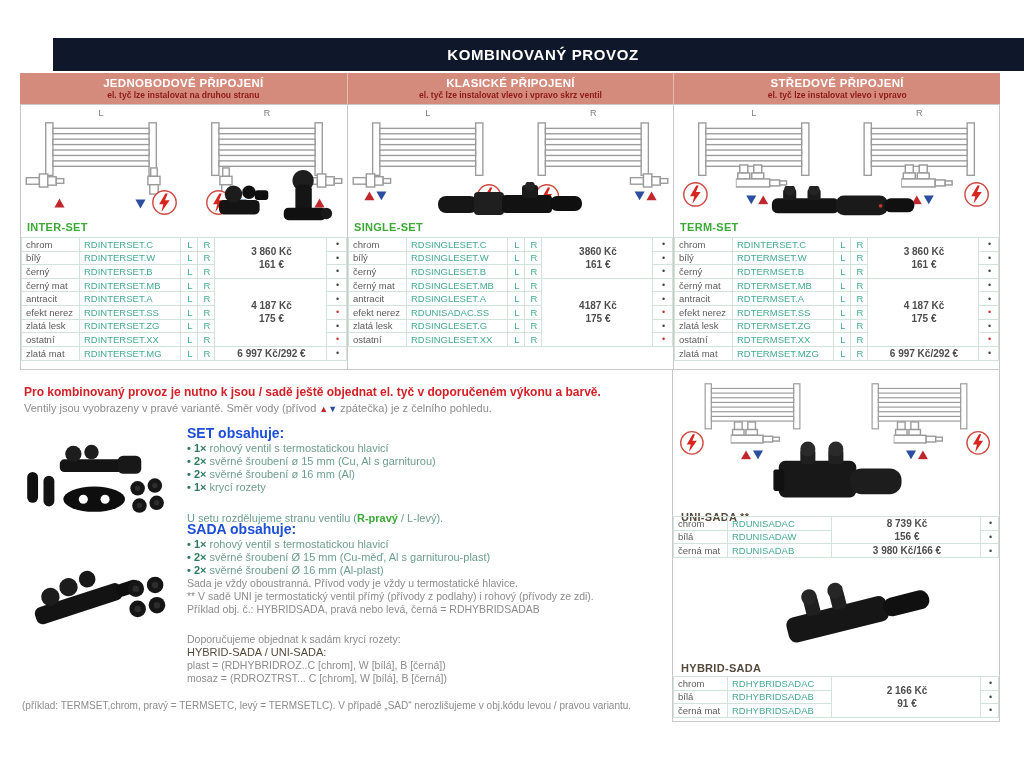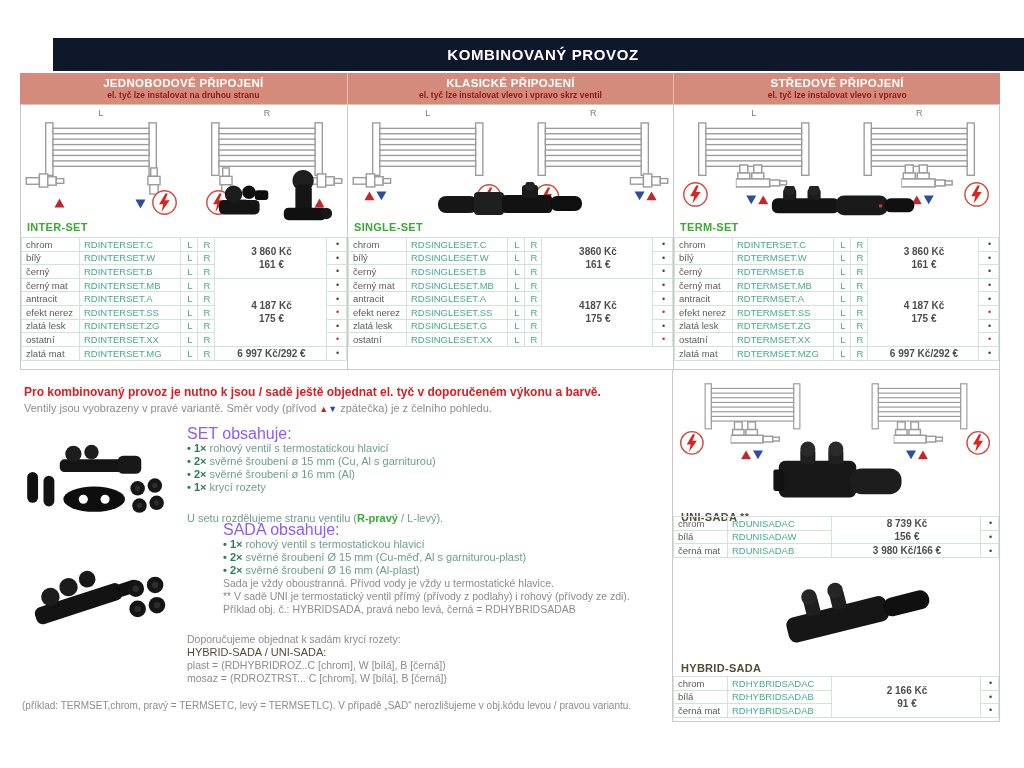--- a/index.html
+++ b/index.html
@@ -45,22 +45,22 @@
   .warning  { position:absolute; left:24px; top:385px; width:648px; color:#d42127; font-weight:bold; font-size:12px; }
   .direction{ position:absolute; left:24px; top:402px; width:648px; color:#8c8c8c; font-size:11px; }
   .arr-up   { color:#c0272d; font-size:9px; }
   .arr-down { color:#2b4ea0; font-size:9px; }
 
   .kit-photo1 { position:absolute; left:20px; top:434px; width:152px; height:86px; }
   .kit-photo2 { position:absolute; left:18px; top:550px; width:162px; height:92px; }
 
   .tblock { position:absolute; width:485px; font-size:11px; line-height:13px; }
   .set-block  { left:187px; top:427px; }
-  .sada-block { left:187px; top:523px;margin-left:36px; }
-  .green-head { color:#8b5cf6; font-weight:normal; font-size:16px; margin-bottom:2px; }
+  .sada-block { left:187px; top:523px; }
+  .green-head { color:#1d4ed8; font-weight:bold; font-size:14px; margin-bottom:2px; }
   .li { color:#6d9e90; }
   .li .dot { color:#2f7a5e; font-weight:bold; }
   .li .qty { color:#2f7a5e; font-weight:bold; }
   .set-footer { color:#6d9e90; margin-top:18px; }
   .set-footer b { color:#3aaa35; }
   .gray-note { color:#8c8c8c; font-size:10.5px; line-height:13px; }
   .rozety-block { position:absolute; left:187px; top:633px; width:485px; font-size:10.5px; line-height:13px; }
   .rozety-head { color:#55493c; font-weight:normal; font-size:11px; }
   .footer-note { position:absolute; left:22px; top:699px; width:655px; color:#8c8c8c; font-size:10px; line-height:13px; }
 
@@ -390,21 +390,21 @@
             </tr>
             <tr>
               <td class="cell-color">antracit</td>
               <td class="cell-code">RDSINGLESET.A</td>
               <td class="cell-lr">L</td>
               <td class="cell-lr">R</td>
               <td class="cell-bullet dark">•</td>
             </tr>
             <tr>
               <td class="cell-color">efekt nerez</td>
-              <td class="cell-code">RDSINGLESET.SS</td>
+              <td class="cell-code">RDUNISADAC.SS</td>
               <td class="cell-lr">L</td>
               <td class="cell-lr">R</td>
               <td class="cell-bullet red">•</td>
             </tr>
             <tr>
               <td class="cell-color">zlatá lesk</td>
               <td class="cell-code">RDSINGLESET.G</td>
               <td class="cell-lr">L</td>
               <td class="cell-lr">R</td>
               <td class="cell-bullet dark">•</td>

